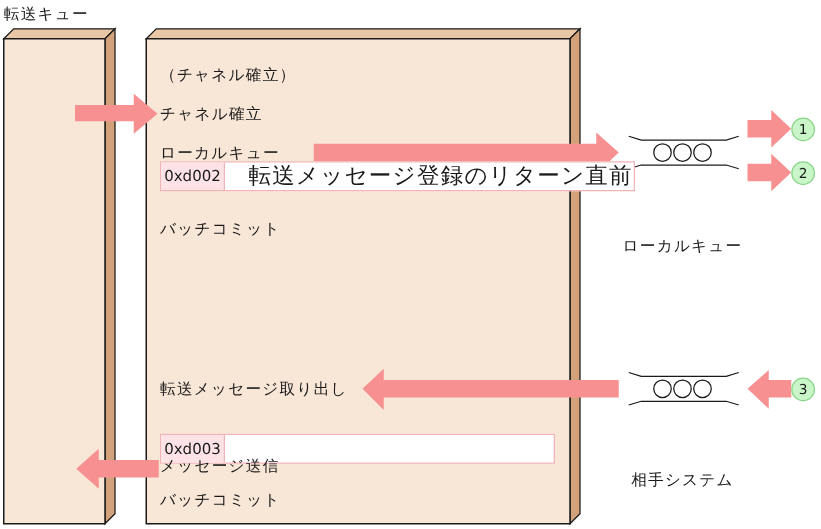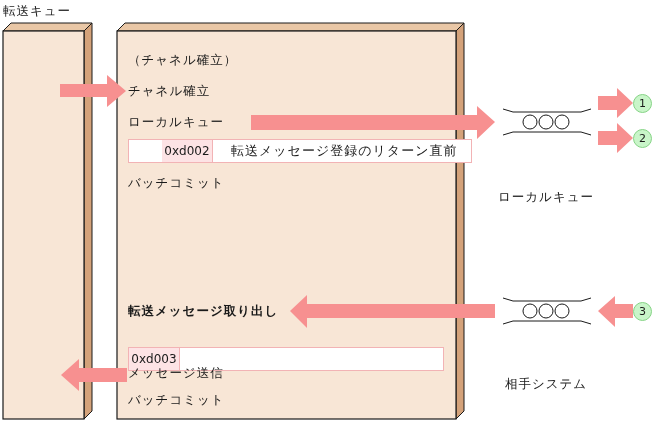--- a/index.html
+++ b/index.html
@@ -3,21 +3,21 @@
 <meta charset="utf-8">
 <style>
   html, body { margin: 0; padding: 0; background: #ffffff; }
   body { width: 657px; height: 423px; position: relative; overflow: hidden;
          font-family: "DejaVu Sans", "Liberation Sans", sans-serif; color: #1a1a1a; }
   svg.bg { position: absolute; left: 0; top: 0; }
   .txt { position: absolute; font-size: 12.5px; line-height: 16px; white-space: nowrap; letter-spacing: 1px; }
   .title { font-size: 12.5px; }
   .codebox { position: absolute; display: flex; border: 1px solid #f2b3b5; background: #ffffff; height: 24px; box-sizing: border-box; }
   .codebox .code { background: #fde3e5; border-right: 1px solid #f2b3b5; width: 50px; font-size: 12px; line-height: 22px; text-align: center; }
-  .codebox .desc { flex: 1; font-size: 13px; line-height: 22px; padding-left: 6px; letter-spacing: 1px; white-space: nowrap; }
+  .codebox .desc { flex: 1; font-size: 18px; line-height: 22px; padding-left: 6px; letter-spacing: 1px; white-space: nowrap; text-align: center; }
   .circle { position: absolute; width: 17px; height: 17px; border-radius: 50%; background: #c9f5c9; border: 1px solid #86d486;
             font-size: 11px; line-height: 17px; text-align: center; color: #1a1a1a; }
   .qlabel { position: absolute; font-size: 12.5px; letter-spacing: 1px; white-space: nowrap; text-align: center; margin-top: 43px; }
 </style>
 </head>
 <body>
 
 <svg class="bg" width="657" height="423" viewBox="0 0 657 423">
 
   <g>
@@ -61,28 +61,28 @@
     <circle cx="562" cy="311" r="7"></circle>
   </g>
 </svg>
 
 <div class="txt title" style="left:3px; top:3px;">転送キュー</div>
 
 <div class="txt" style="left:128px; top:52px;">（チャネル確立）</div>
 <div class="txt" style="left:128px; top:83px;">チャネル確立</div>
 <div class="txt" style="left:128px; top:114px;">ローカルキュー</div>
 
-<div class="codebox" style="left:128px; top:139px; width:344px;padding-left:33px;">
+<div class="codebox" style="left:128px; top:129px; width:380px;">
   <div class="code">0xd002</div>
   <div class="desc" style="padding-left:18px;">転送メッセージ登録のリターン直前</div>
 </div>
 
 <div class="txt" style="left:128px; top:175px;">バッチコミット</div>
 
-<div class="txt" style="left:128px; top:303px;font-weight:bold;">転送メッセージ取り出し</div>
+<div class="txt" style="left:128px; top:303px;">転送メッセージ取り出し</div>
 
 <div class="codebox" style="left:128px; top:347px; width:316px;">
   <div class="code">0xd003</div>
 </div>
 
 <div class="txt" style="left:128px; top:365px;">メッセージ送信</div>
 <div class="txt" style="left:128px; top:392px;">バッチコミット</div>
 
 <div class="qlabel" style="left:496px; top:146px; width:100px;">ローカルキュー</div>
 <div class="qlabel" style="left:496px; top:333px; width:100px;">相手システム</div>

